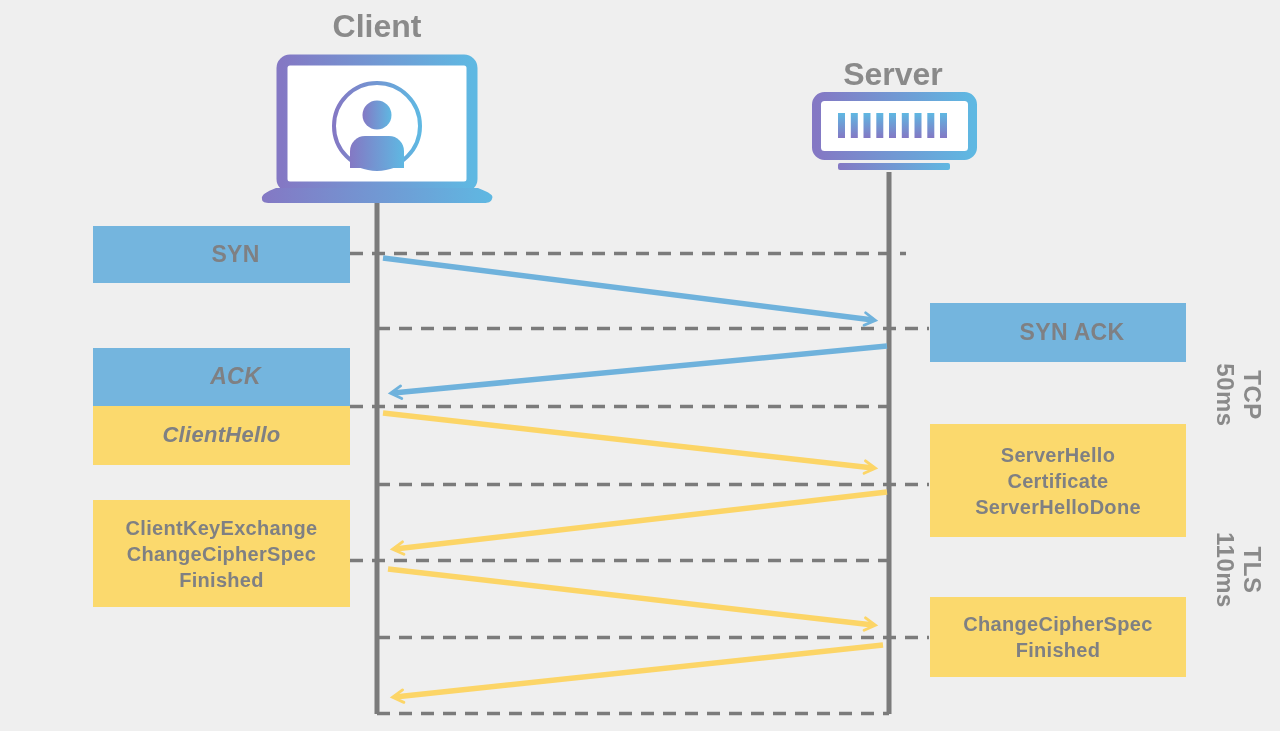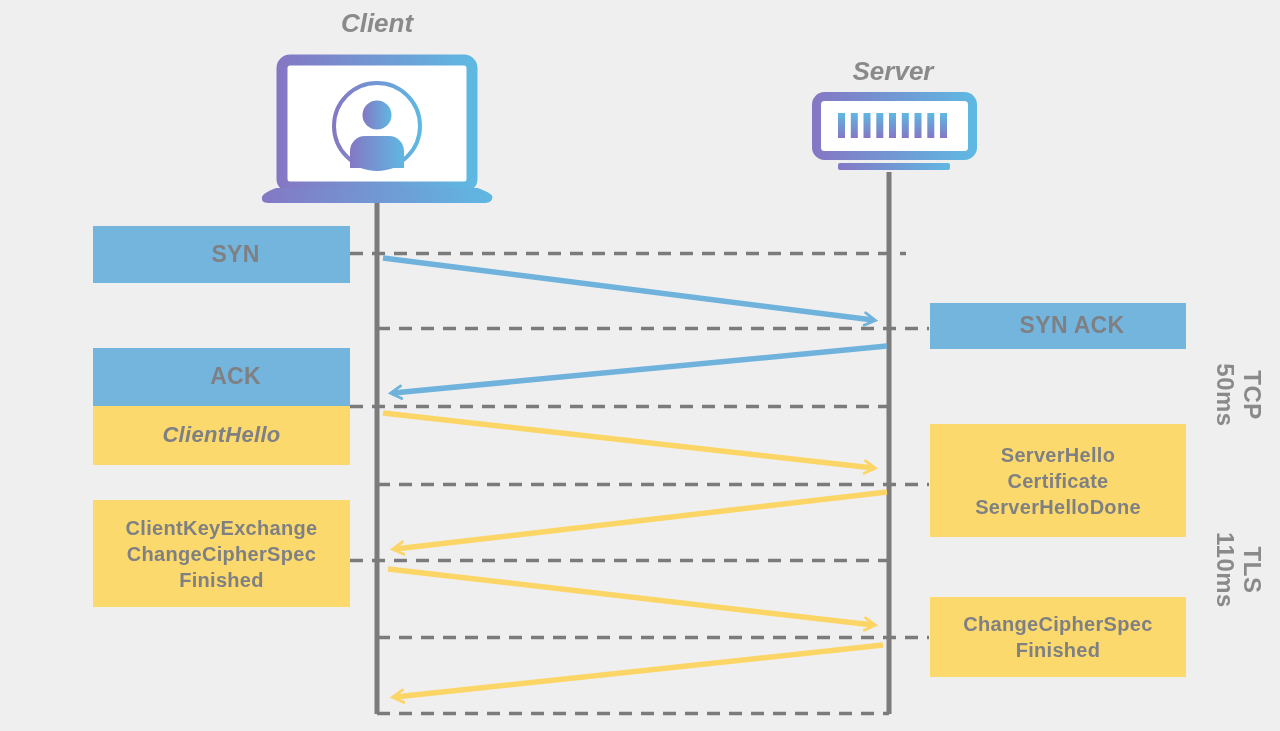--- a/index.html
+++ b/index.html
@@ -11,22 +11,22 @@
   *{margin:0;padding:0;box-sizing:border-box;}
   html,body{width:1280px;height:731px;overflow:hidden;}
   body{font-family:"Liberation Sans",sans-serif;background:var(--background);}
   .canvas{position:relative;width:1280px;height:731px;background:var(--background);}
   .wires{position:absolute;left:0;top:0;z-index:1;}
   .lifeline{stroke:var(--line-gray);stroke-width:5;}
   .tick{stroke:var(--line-gray);stroke-width:3.5;stroke-dasharray:13 9;}
   .arrow{fill:none;stroke-width:5.5;}
   .arrow.blue{stroke:var(--arrow-blue);}
   .arrow.yellow{stroke:var(--arrow-yellow);}
-  .actor-title{position:absolute;width:200px;text-align:center;font-size:26px;
-    font-weight:700;color:var(--title-text);z-index:4;font-style:italic;}
+  .actor-title{position:absolute;width:200px;text-align:center;font-size:32px;
+    font-weight:700;color:var(--title-text);z-index:4;}
   .msg{position:absolute;display:flex;align-items:center;justify-content:center;
     text-align:center;font-weight:700;color:var(--label-text);z-index:2;
     white-space:pre-line;line-height:1.3;letter-spacing:.3px;}
   .msg.blue{background:var(--msg-blue);padding-left:28px;}
   .msg.yellow{background:var(--msg-yellow);}
   .msg.left{left:93px;width:257px;}
   .msg.right{left:930px;width:256px;}
   .fs-lg{font-size:23px;}
   .fs-md{font-size:22px;font-style:italic;}
   .fs-sm{font-size:20px;}
@@ -105,33 +105,33 @@
       <rect x="106.5" y="25" width="7" height="25"></rect>
       <rect x="119.3" y="25" width="7" height="25"></rect>
       <rect x="132" y="25" width="7" height="25"></rect>
     </g>
     <rect x="30" y="75" width="112" height="7" rx="2" fill="url(#grad-h)"></rect>
   </svg>
 
   <div class="msg blue left fs-lg" style="top:226px;height:57px;">
     <span>SYN</span>
   </div>
-  <div class="msg blue left fs-lg" style="top:348px;height:58px;">
+  <div class="msg blue left fs-lg" style="top:348px;height:58px;font-style:italic;">
     <span>ACK</span>
   </div>
   <div class="msg yellow left fs-md" style="top:406px;height:59px;">
     <span>ClientHello</span>
   </div>
   <div class="msg yellow left fs-sm" style="top:500px;height:107px;">
     <span>ClientKeyExchange
 ChangeCipherSpec
 Finished</span>
   </div>
 
-  <div class="msg blue right fs-lg" style="top:303px;height:46px;">
+  <div class="msg blue right fs-lg" style="top:303px;height:59px;">
     <span>SYN ACK</span>
   </div>
   <div class="msg yellow right fs-sm" style="top:424px;height:113px;">
     <span>ServerHello
 Certificate
 ServerHelloDone</span>
   </div>
   <div class="msg yellow right fs-sm" style="top:597px;height:80px;">
     <span>ChangeCipherSpec
 Finished</span>

